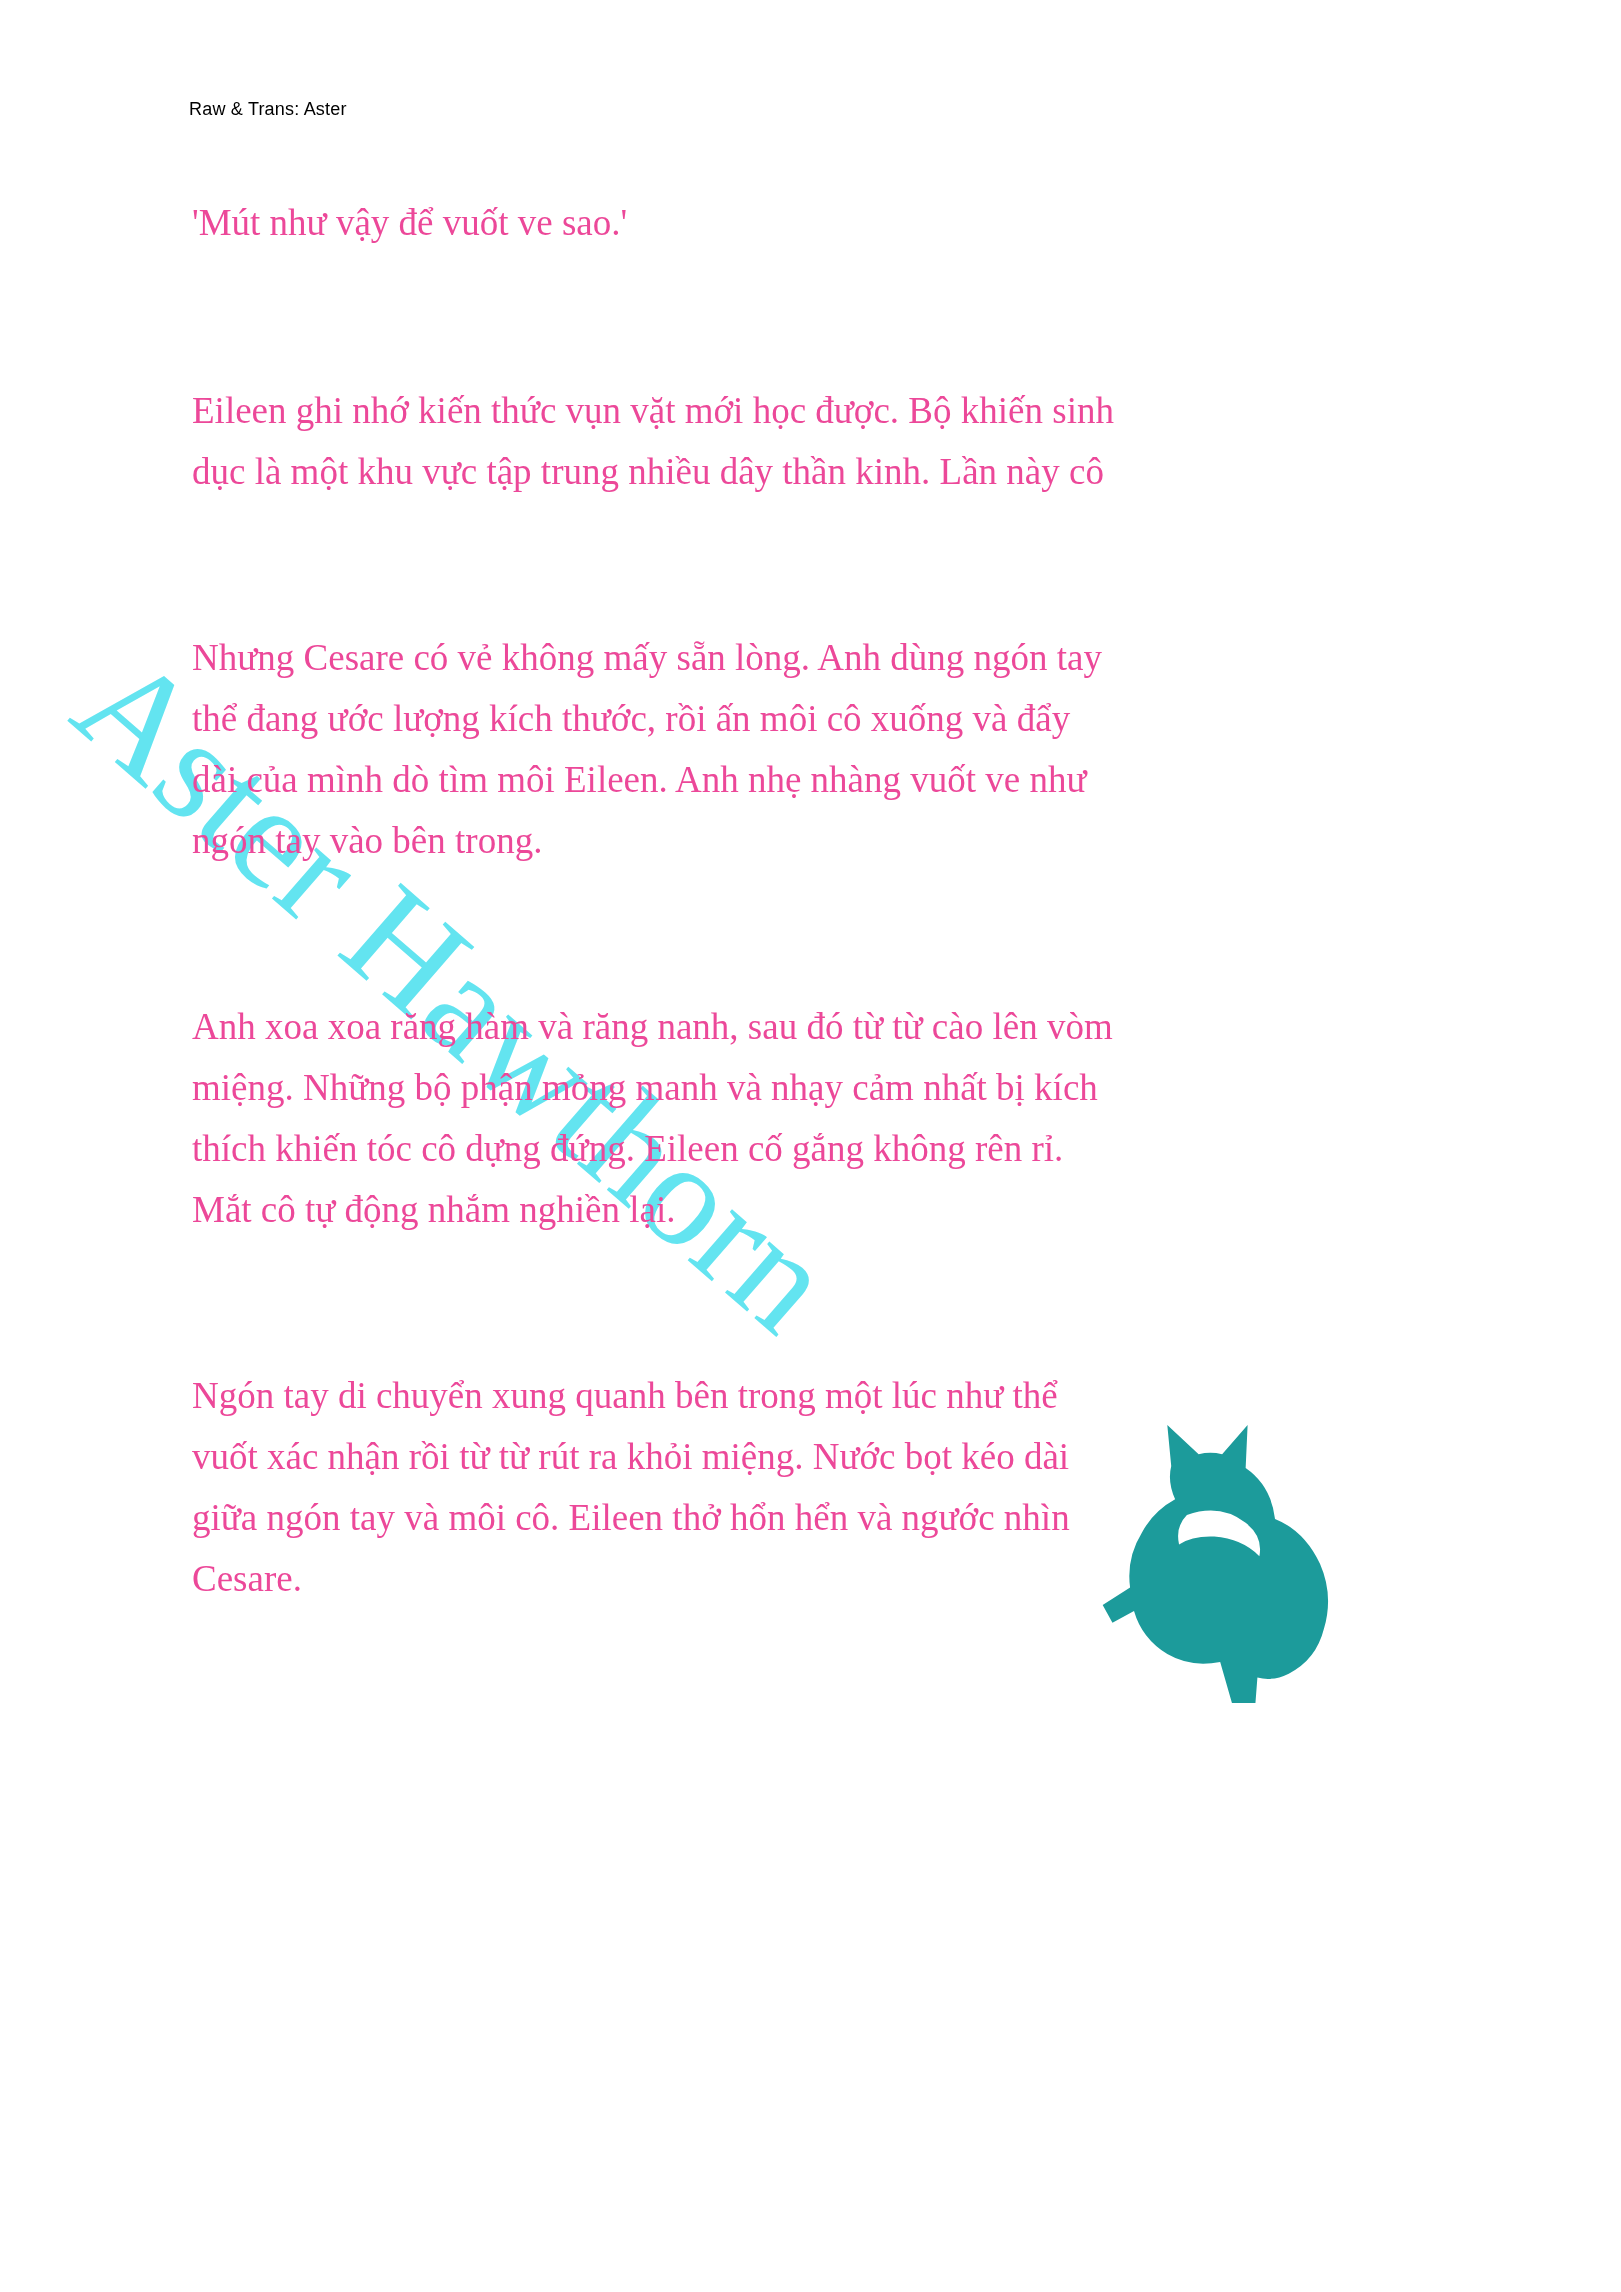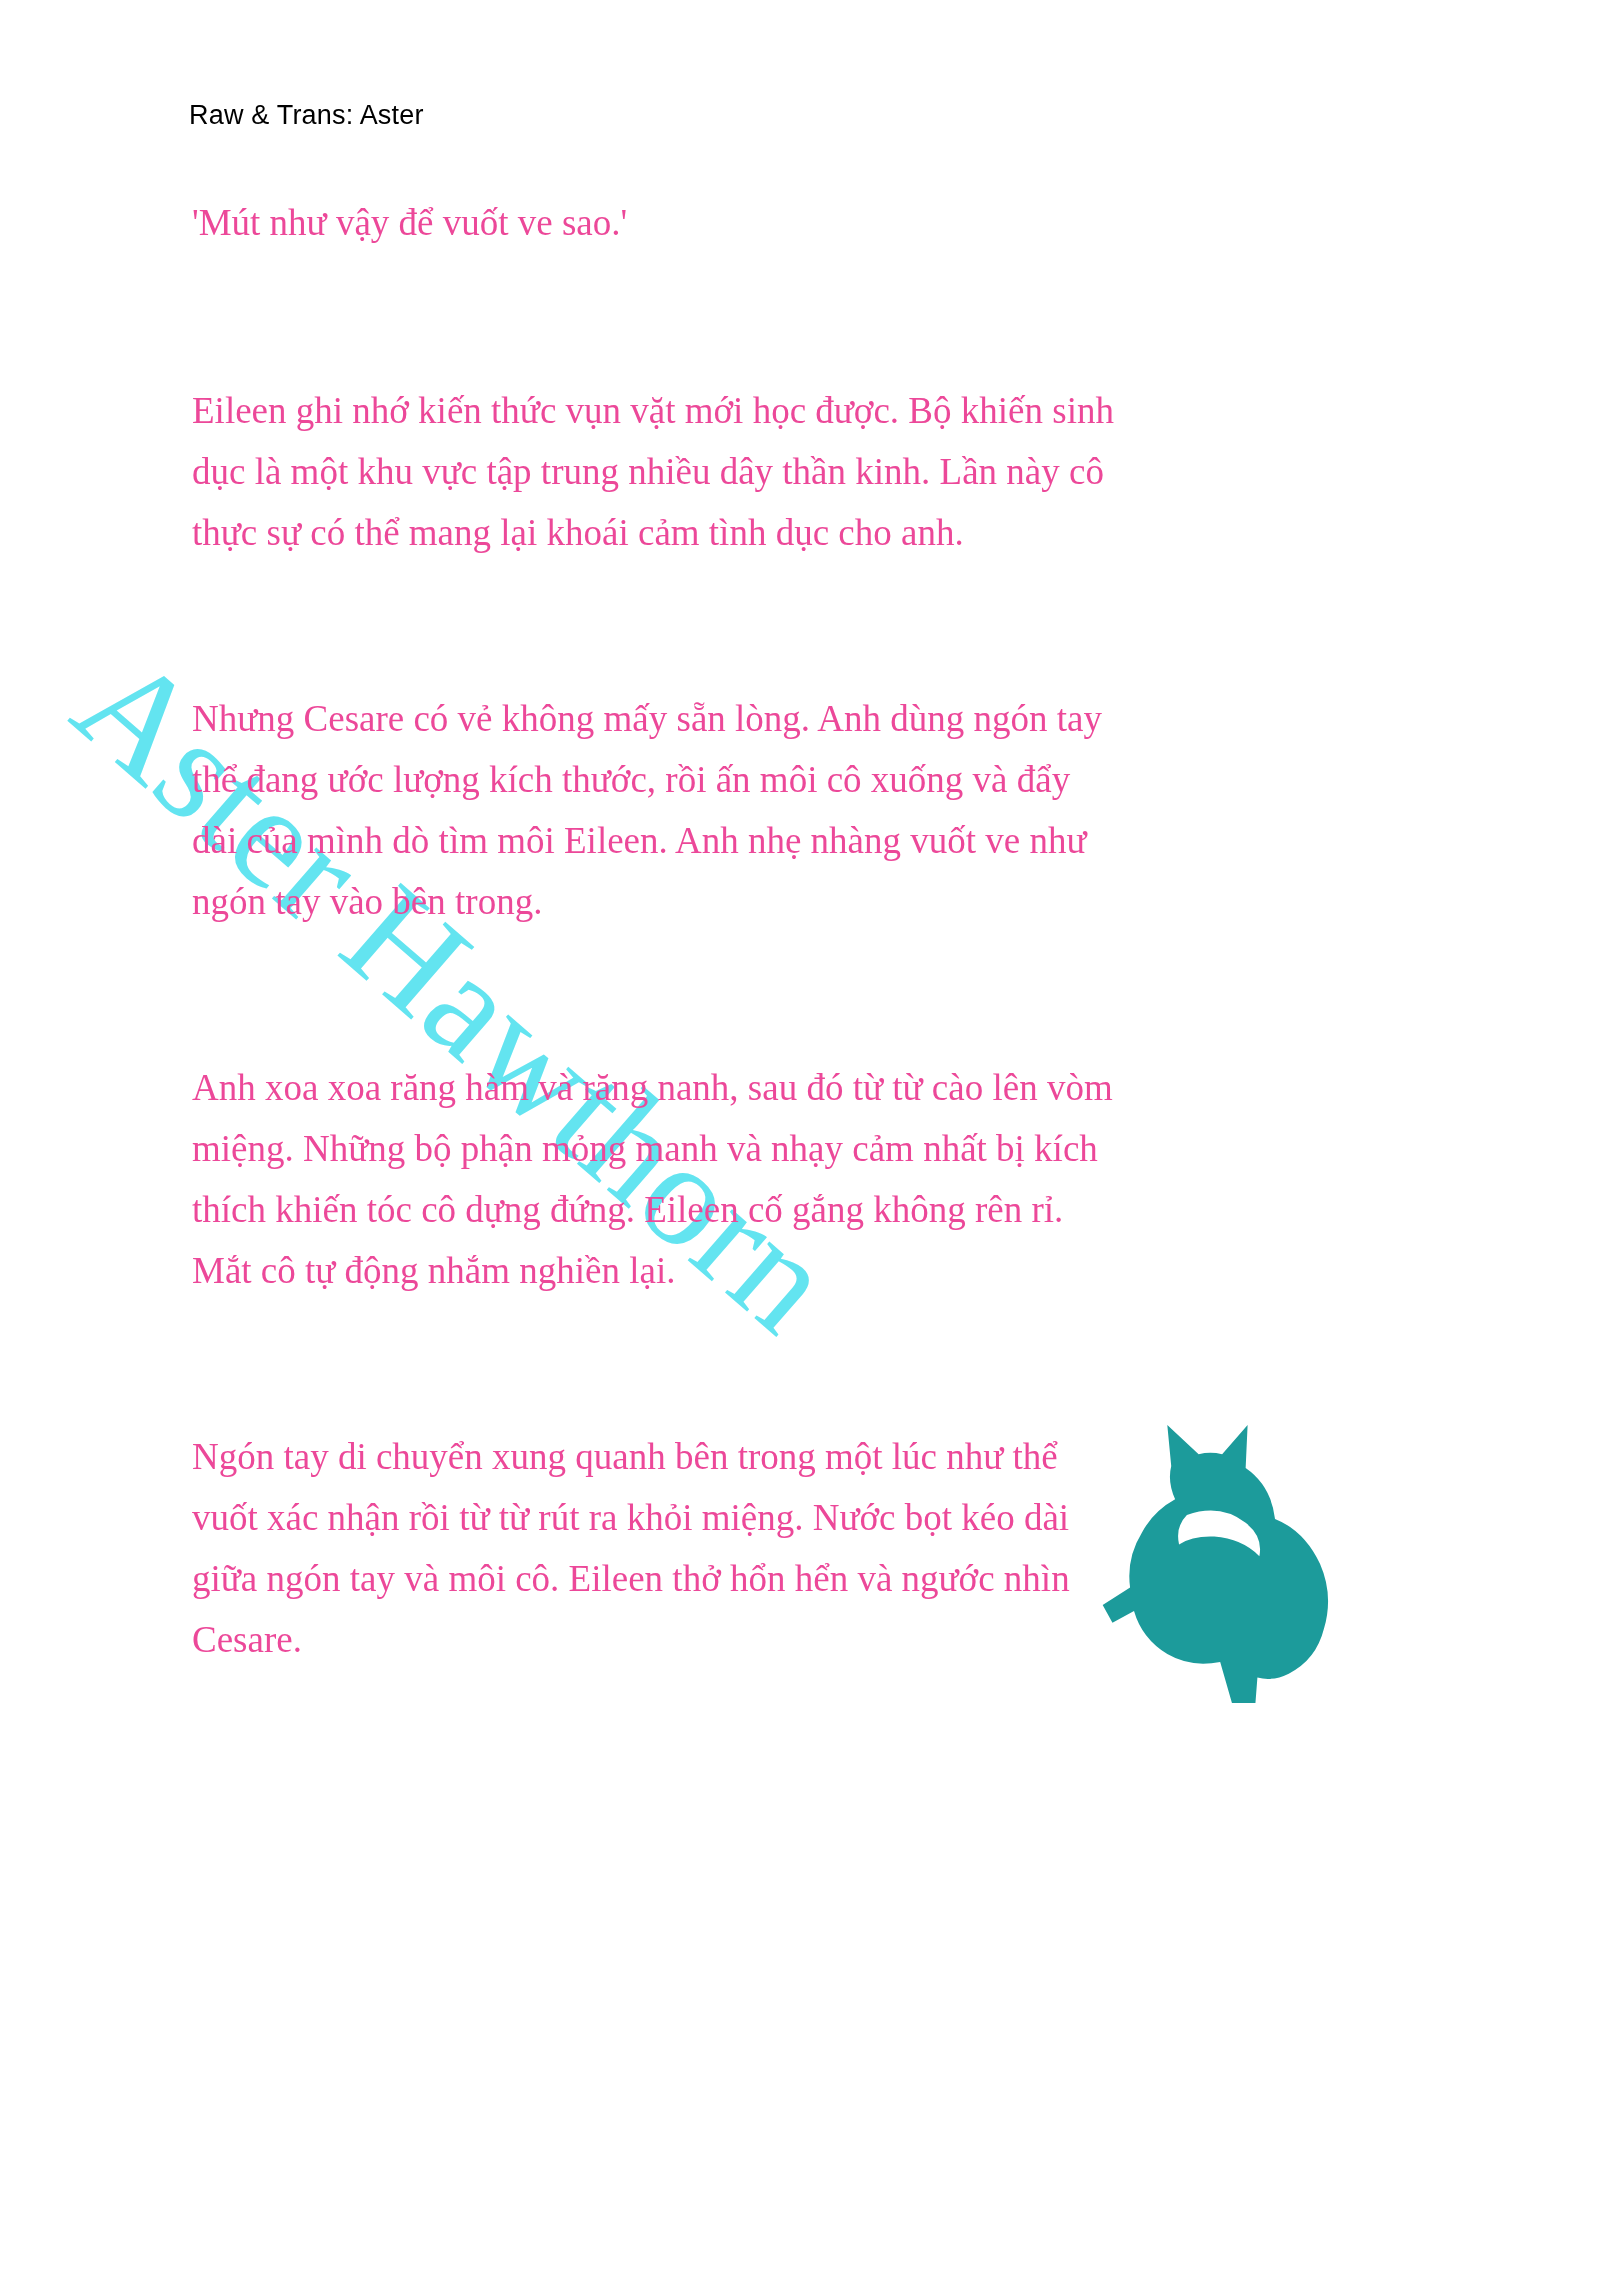--- a/index.html
+++ b/index.html
@@ -16,21 +16,21 @@
     overflow: hidden;
     font-family: "Liberation Serif", "DejaVu Serif", serif;
   }
 
   
   #header {
     position: absolute;
     left: 189px;
     top: 99px;
     font-family: "Liberation Sans", "DejaVu Sans", sans-serif;
-    font-size: 27px;
+    font-size: 18px;
     line-height: 1.2;
     color: #000000;
     letter-spacing: 0.2px;
     white-space: nowrap;
   }
 
   
   #content {
     position: absolute;
     left: 192px;
@@ -121,21 +121,20 @@
 
     <p class="para">
       <span class="ln">'Mút như vậy để vuốt ve sao.'</span>
     </p>
 
     <div class="gap-sm"></div>
 
     <p class="para">
       <span class="ln">Eileen ghi nhớ kiến thức vụn vặt mới học được. Bộ khiến sinh</span>
       <span class="ln">dục là một khu vực tập trung nhiều dây thần kinh. Lần này cô</span>
-      <span class="ln">thực sự có thể mang lại khoái cảm tình dục cho anh.</span>
     </p>
 
     <div class="gap-md"></div>
 
     <p class="para">
       <span class="ln">Nhưng Cesare có vẻ không mấy sẵn lòng. Anh dùng ngón tay</span>
       <span class="ln">thể đang ước lượng kích thước, rồi ấn môi cô xuống và đẩy</span>
       <span class="ln">dài của mình dò tìm môi Eileen. Anh nhẹ nhàng vuốt ve như</span>
       <span class="ln">ngón tay vào bên trong.</span>
     </p>

